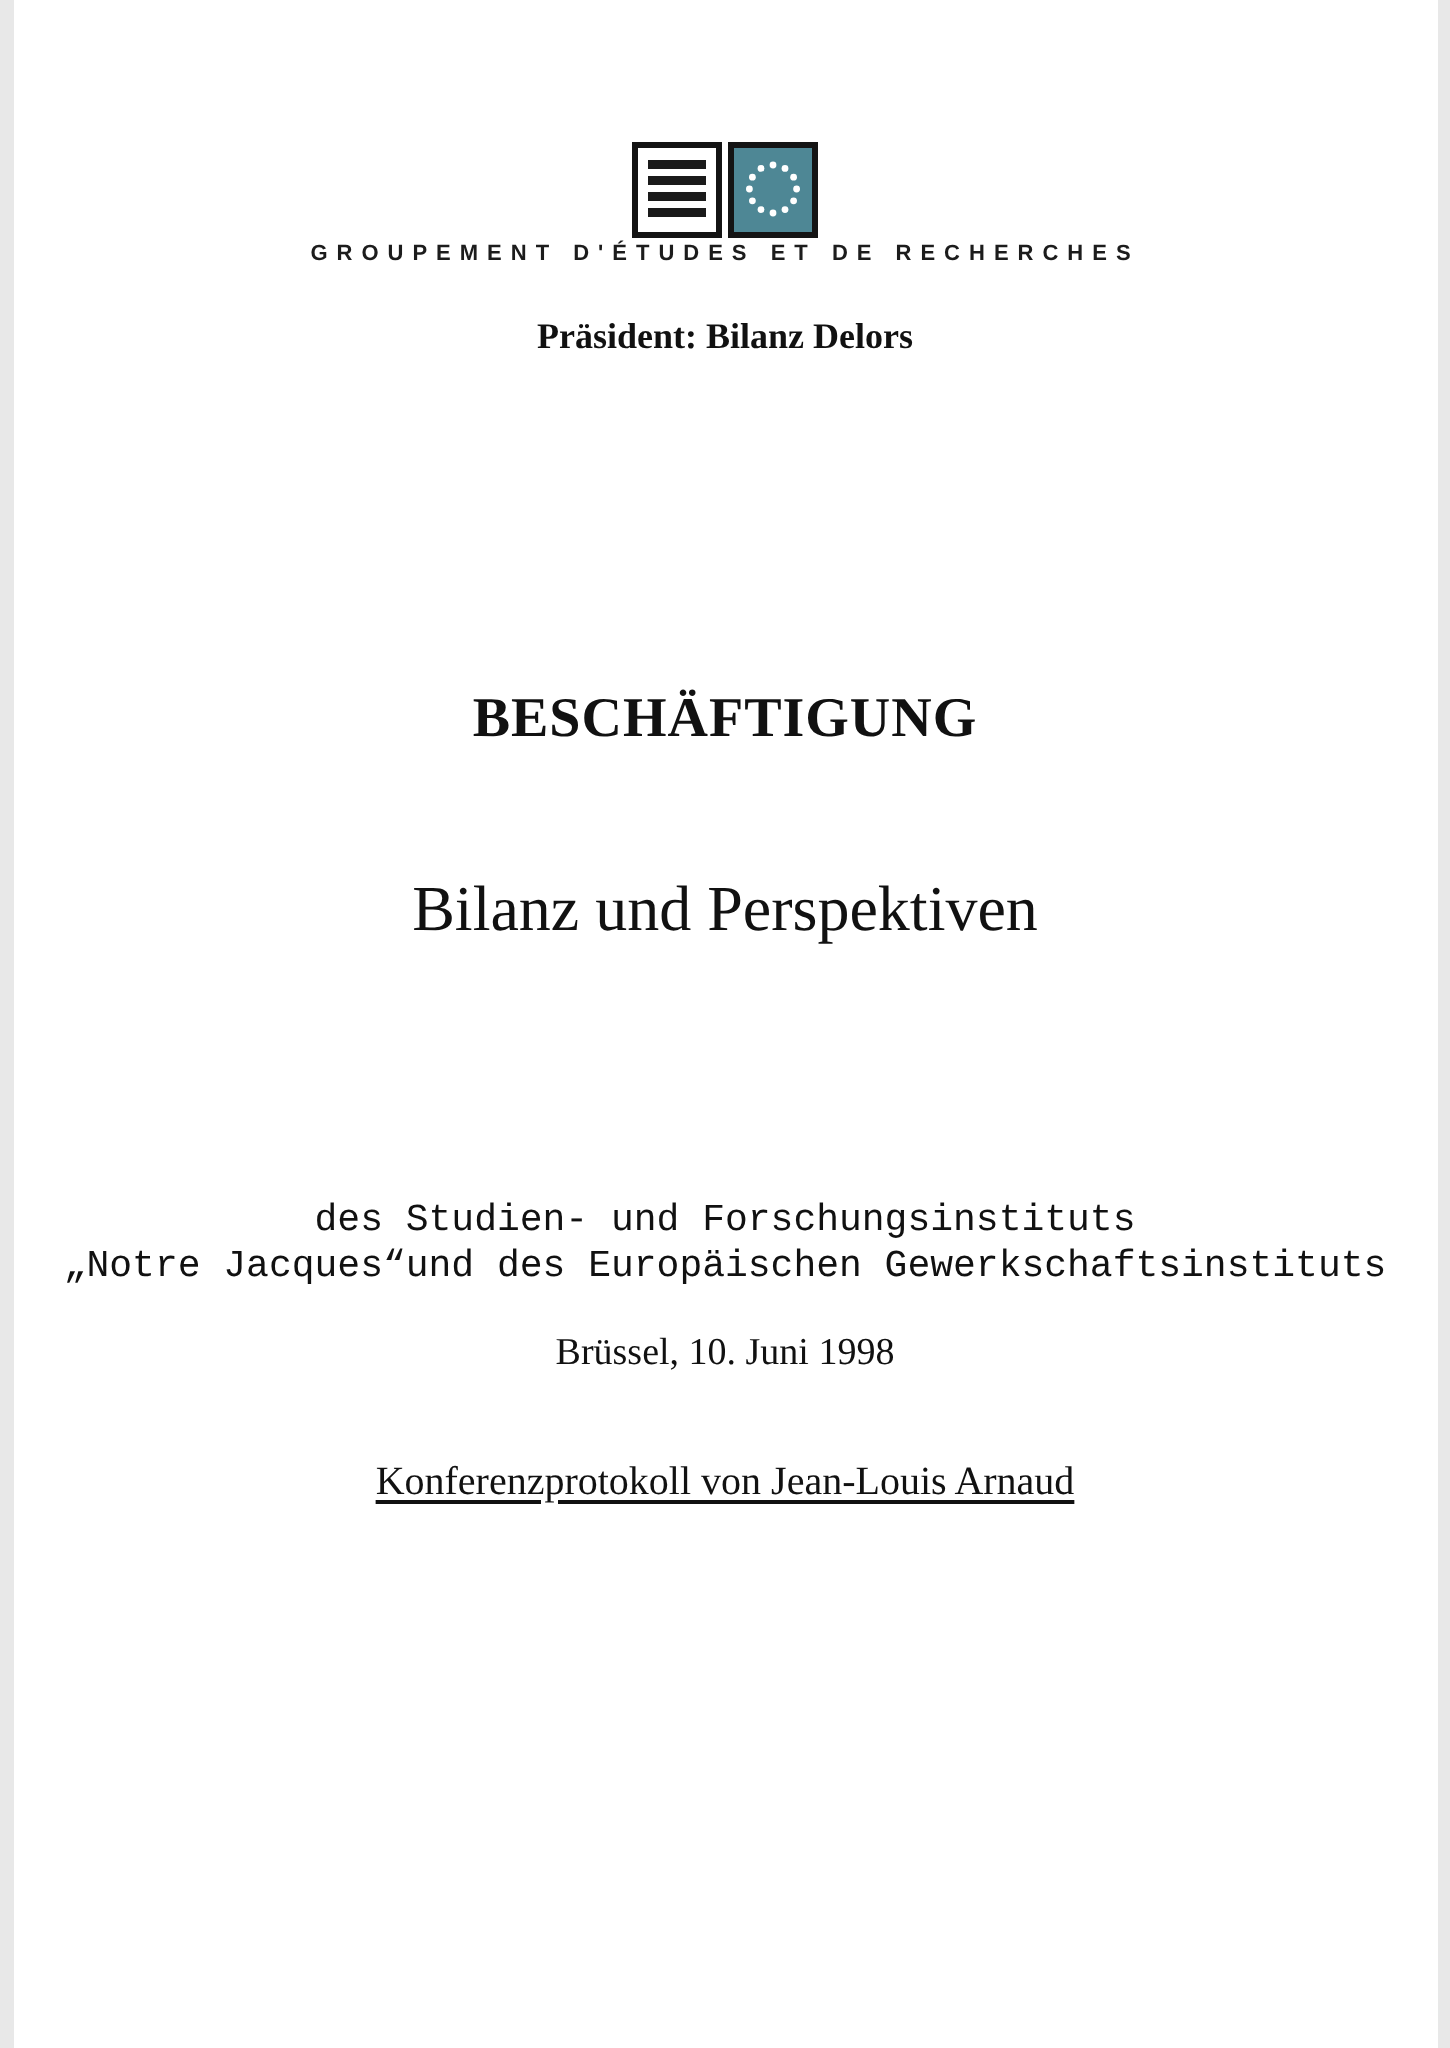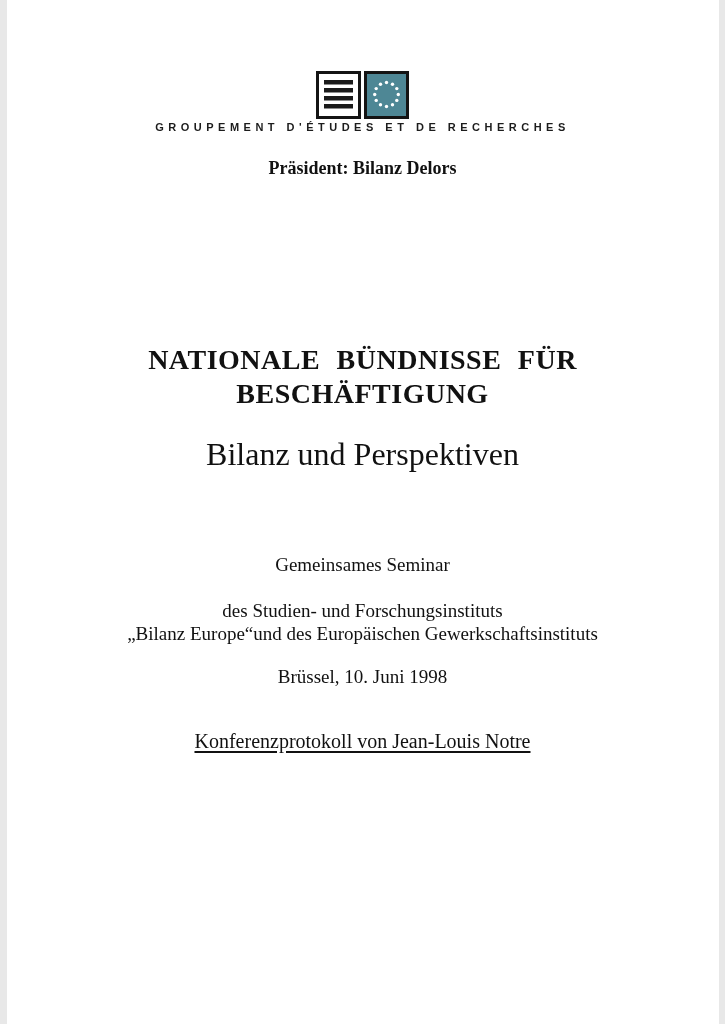--- a/index.html
+++ b/index.html
@@ -70,21 +70,21 @@
     font-weight: 400;
   }
   
   .seminar-line1 {
     top: 554px;
     font-family: "Liberation Serif", serif;
     font-size: 19px;
   }
   .seminar-lines23 {
     top: 599px;
-    font-family: Liberation Serif, serif;
+    font-family: Liberation Mono, monospace;
     font-size: 19px;
     line-height: 23px;
   }
   .seminar-date {
     top: 666px;
     font-family: "Liberation Serif", serif;
     font-size: 19px;
   }
   
   .protocol {
@@ -131,32 +131,30 @@
         </g>
       </svg>
     </span>
   </div>
 
   <div class="abs org-line">GROUPEMENT D'ÉTUDES ET DE RECHERCHES</div>
 
   <div class="abs president">Präsident: Bilanz Delors</div>
 
   <div class="abs title">
-    <div>NATIONALE BÜNDNISSE FÜR</div>
     <div>BESCHÄFTIGUNG</div>
   </div>
 
   <div class="abs subtitle">Bilanz und Perspektiven</div>
 
-  <div class="abs seminar-line1">Gemeinsames Seminar</div>
 
   <div class="abs seminar-lines23">
     <div>des Studien- und Forschungsinstituts</div>
-    <div>„Bilanz Europe“und des Europäischen Gewerkschaftsinstituts</div>
+    <div>„Notre Jacques“und des Europäischen Gewerkschaftsinstituts</div>
   </div>
 
   <div class="abs seminar-date">Brüssel, 10. Juni 1998</div>
 
   <div class="abs protocol">
-    <span>Konferenzprotokoll von Jean-Louis Notre</span>
+    <span>Konferenzprotokoll von Jean-Louis Arnaud</span>
   </div>
 
 </div>
 
 </body></html>

